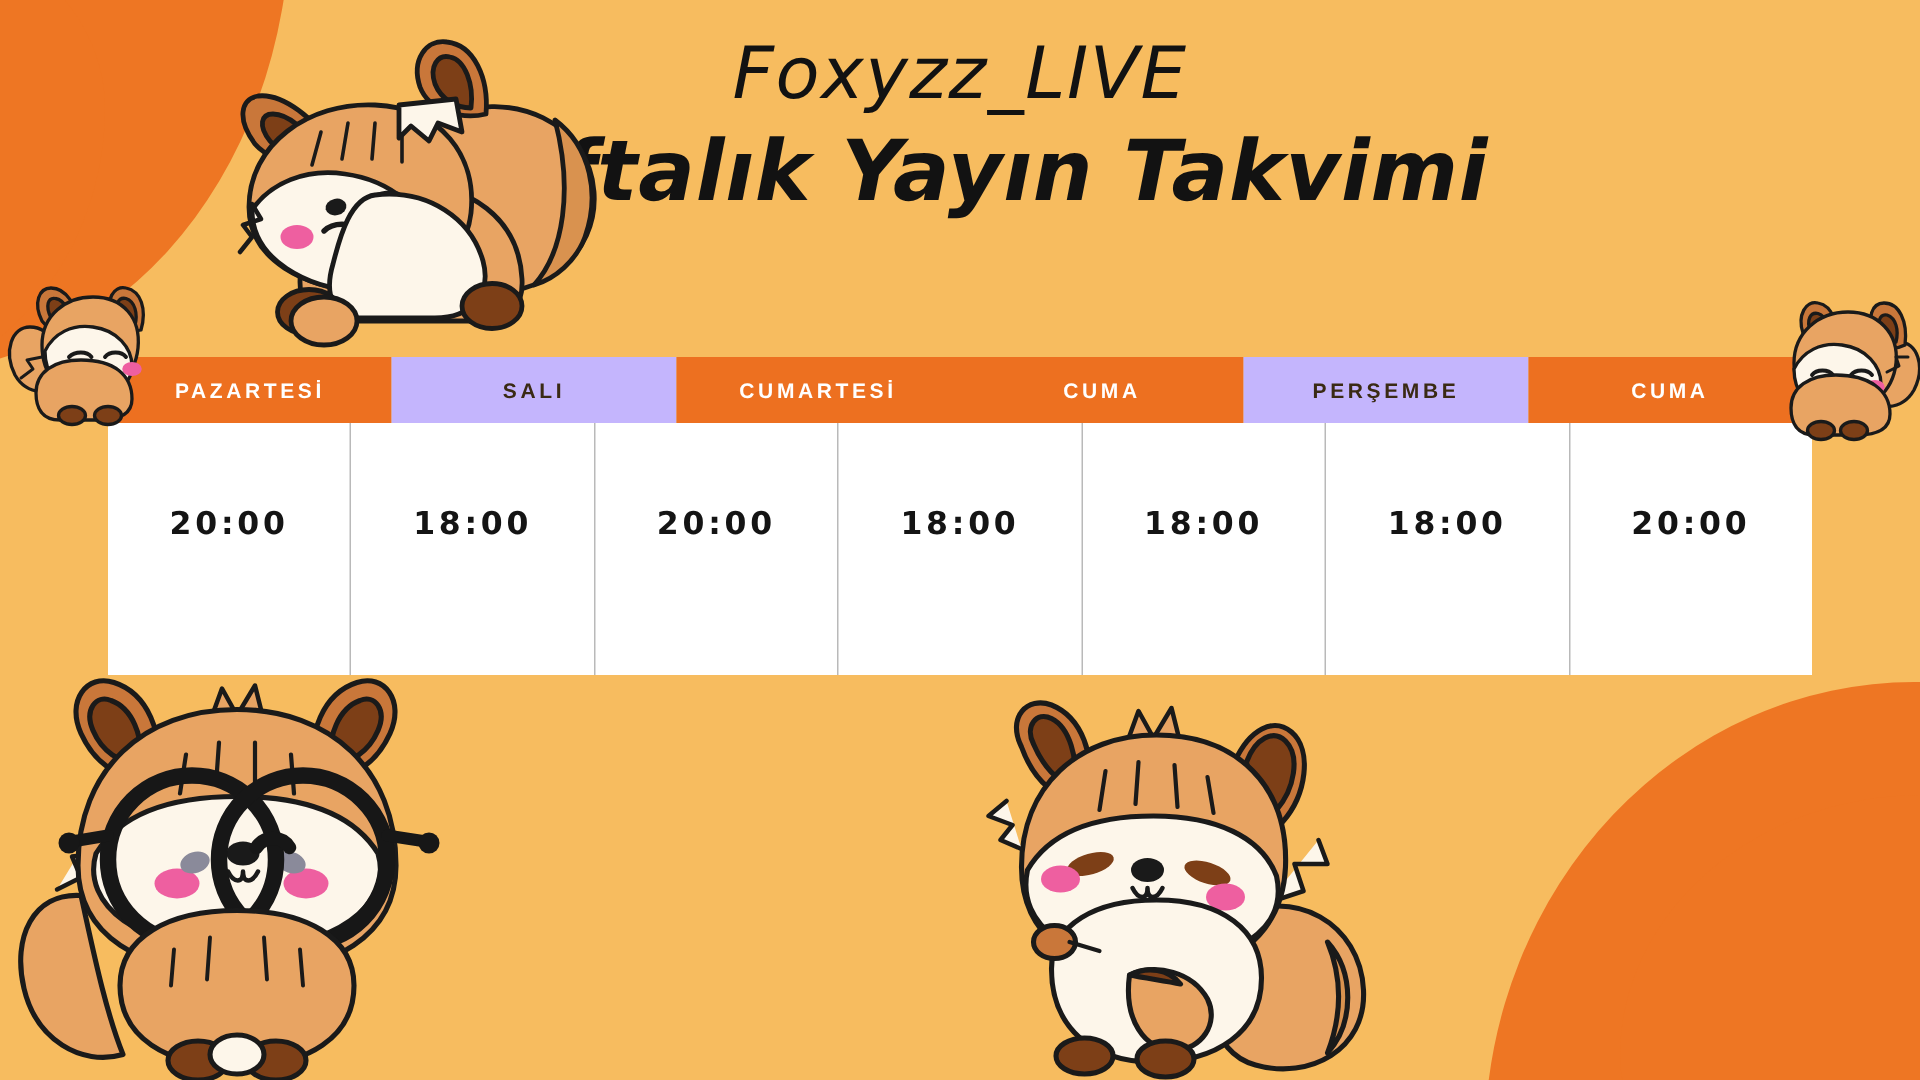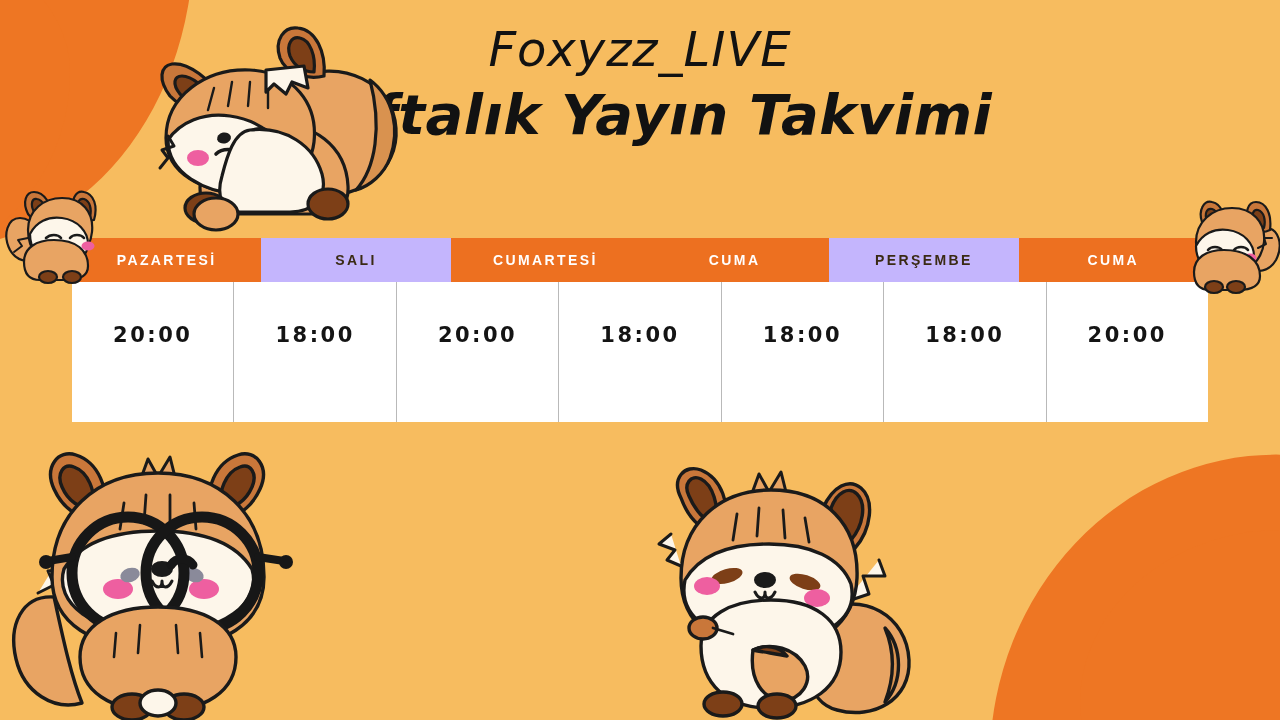--- a/index.html
+++ b/index.html
@@ -45,21 +45,21 @@
   }
   .thead{display:flex;height:44px;}
   .th{
     flex:1 1 0;display:flex;align-items:center;justify-content:center;
     font-size:14px;font-weight:700;letter-spacing:2.4px;
     box-sizing:border-box;
   }
   .th.dark{background:#ED7020;color:#FFFFFF;}
   .th.light{background:#c4b5fd;color:#3A2A14;}
 
-  .tbody{display:flex;height:140px;background:#FFFFFF;}
+  .tbody{display:flex;height:168px;background:#FFFFFF;}
   .td{
     flex:1 1 0;display:flex;align-items:center;justify-content:center;
     box-sizing:border-box;
     border-right:1px solid #B9B9B9;
     padding-bottom:34px;
   }
   .td:last-child{border-right:none;}
   .time{
     font-size:21px;font-weight:700;letter-spacing:2.5px;color:#141414;
     font-family:"DejaVu Sans", sans-serif;

